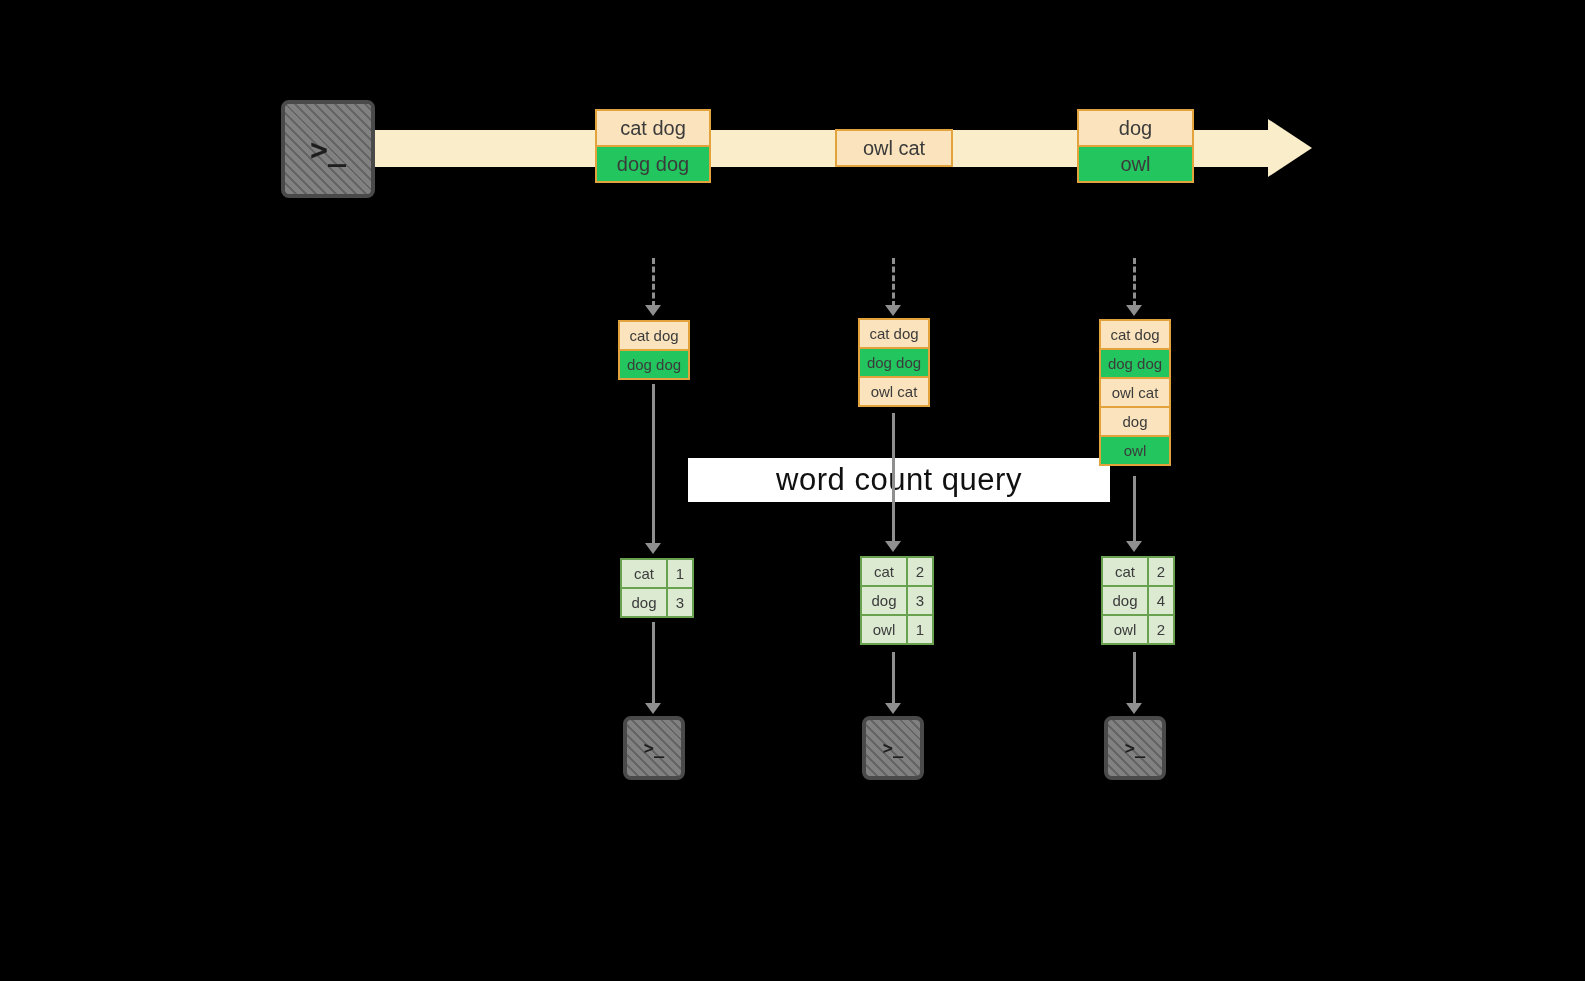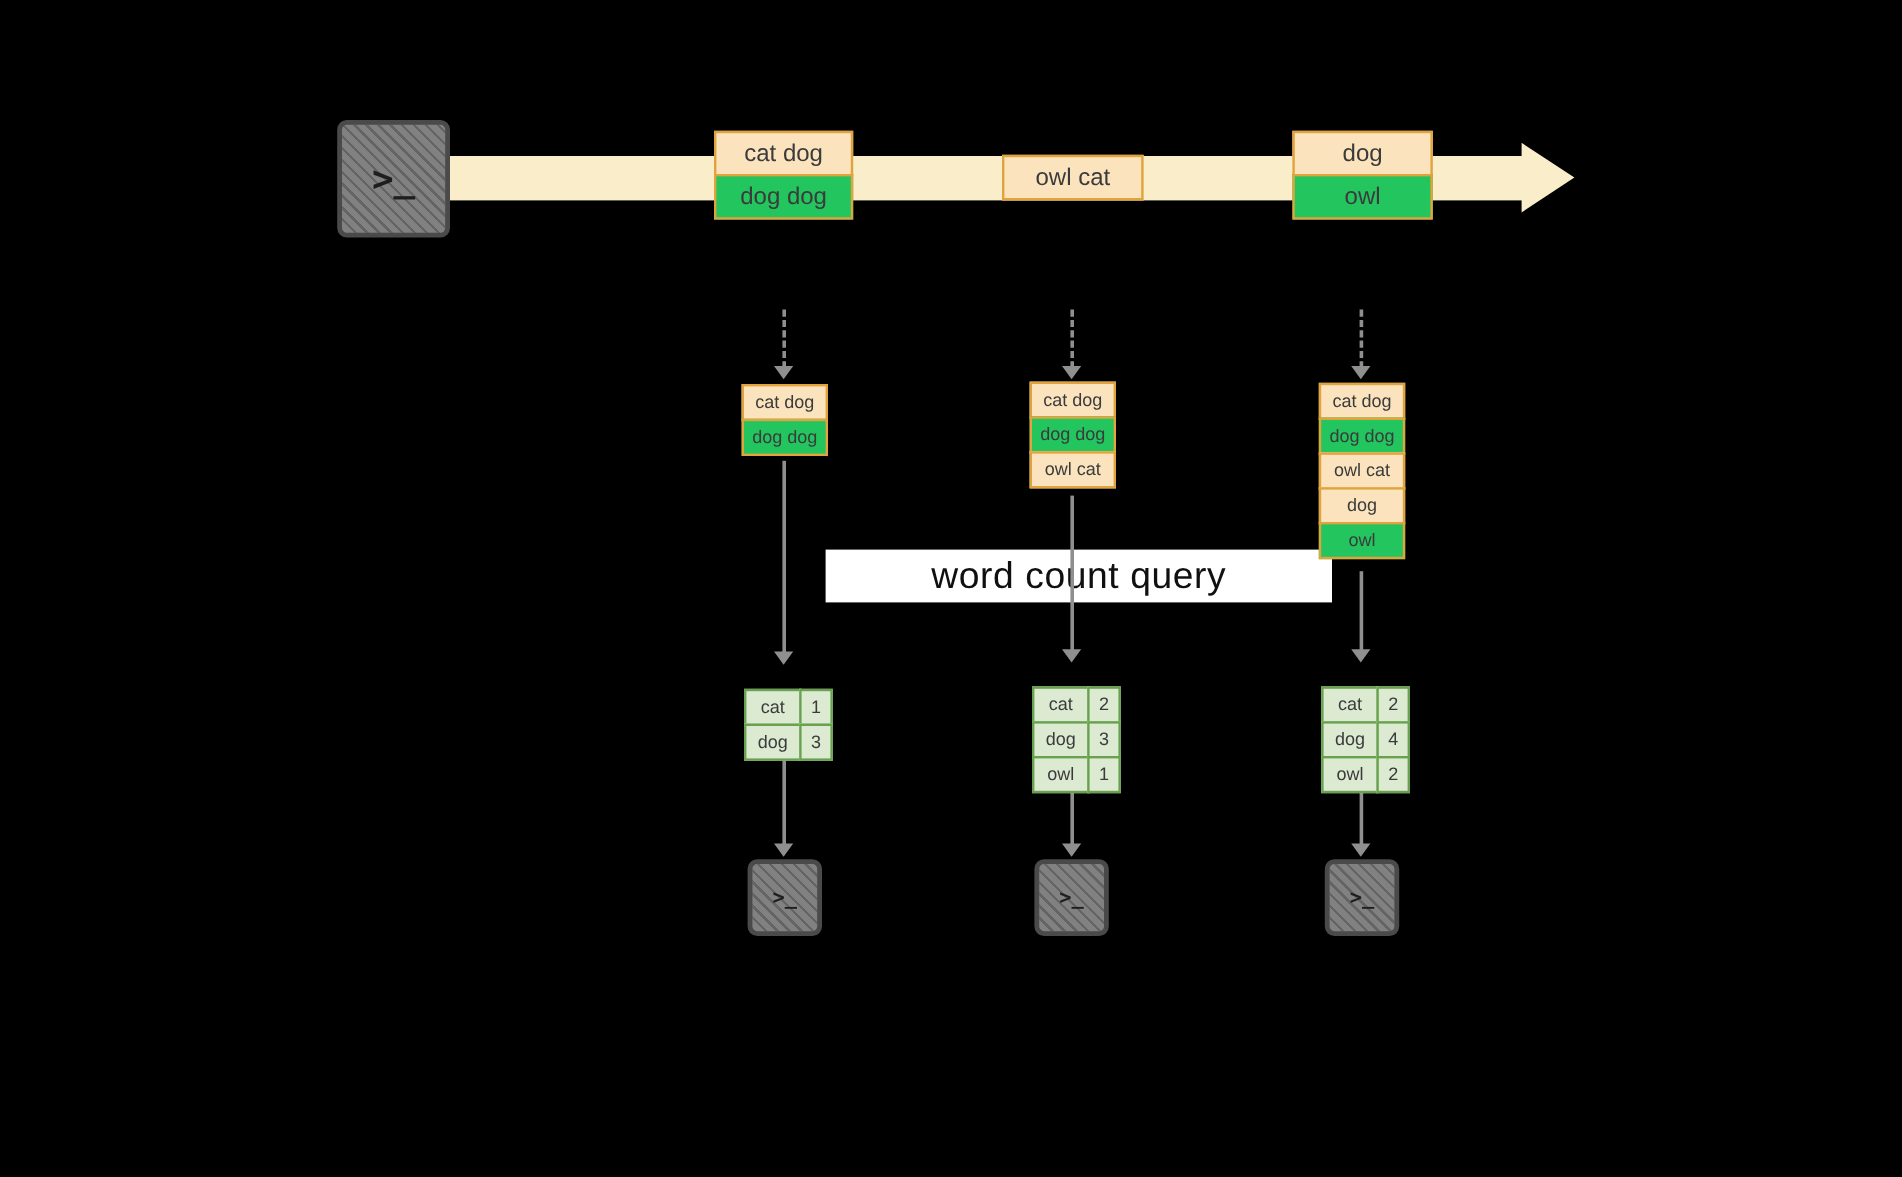--- a/index.html
+++ b/index.html
@@ -75,21 +75,21 @@
   }
   .arrow .head {
     position:absolute; bottom:0; left:-8px; width:0; height:0;
     border-left:8px solid transparent; border-right:8px solid transparent;
     border-top:11px solid #8f8f8f;
   }
 
   
   .wc-table { position:absolute; z-index:5; }
   .wc-row { display:flex; margin-top:-2px; }
-  .wc-row:first-child { margin-top:16px; }
+  .wc-row:first-child { margin-top:0; }
   .wc-cell {
     border:2px solid #68a24e; background:#dcead2; height:31px;
     display:flex; align-items:center; justify-content:center;
     font-size:15px; color:#3b3b3b;
   }
   .wc-word { width:48px; }
   .wc-count { width:28px; margin-left:-2px; }
 </style>
 </head>
 <body>

